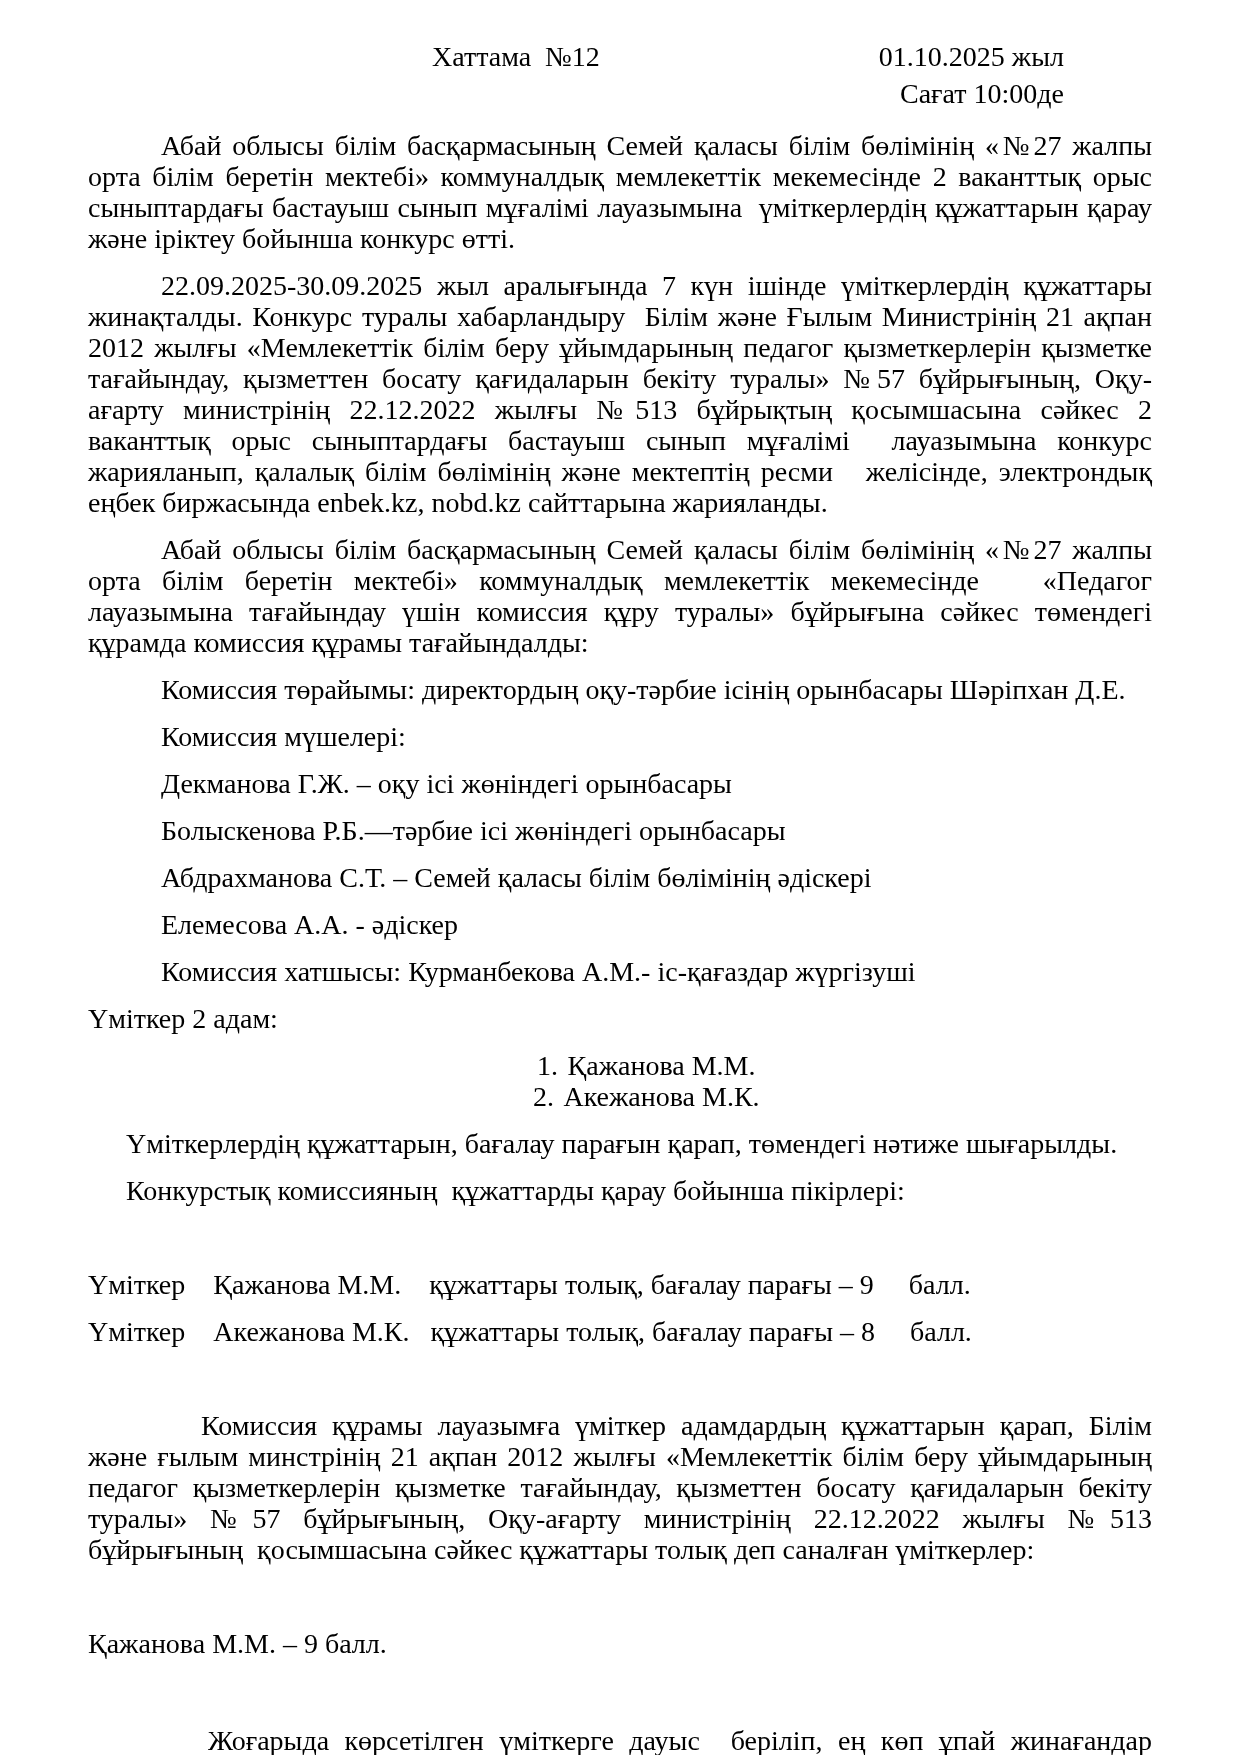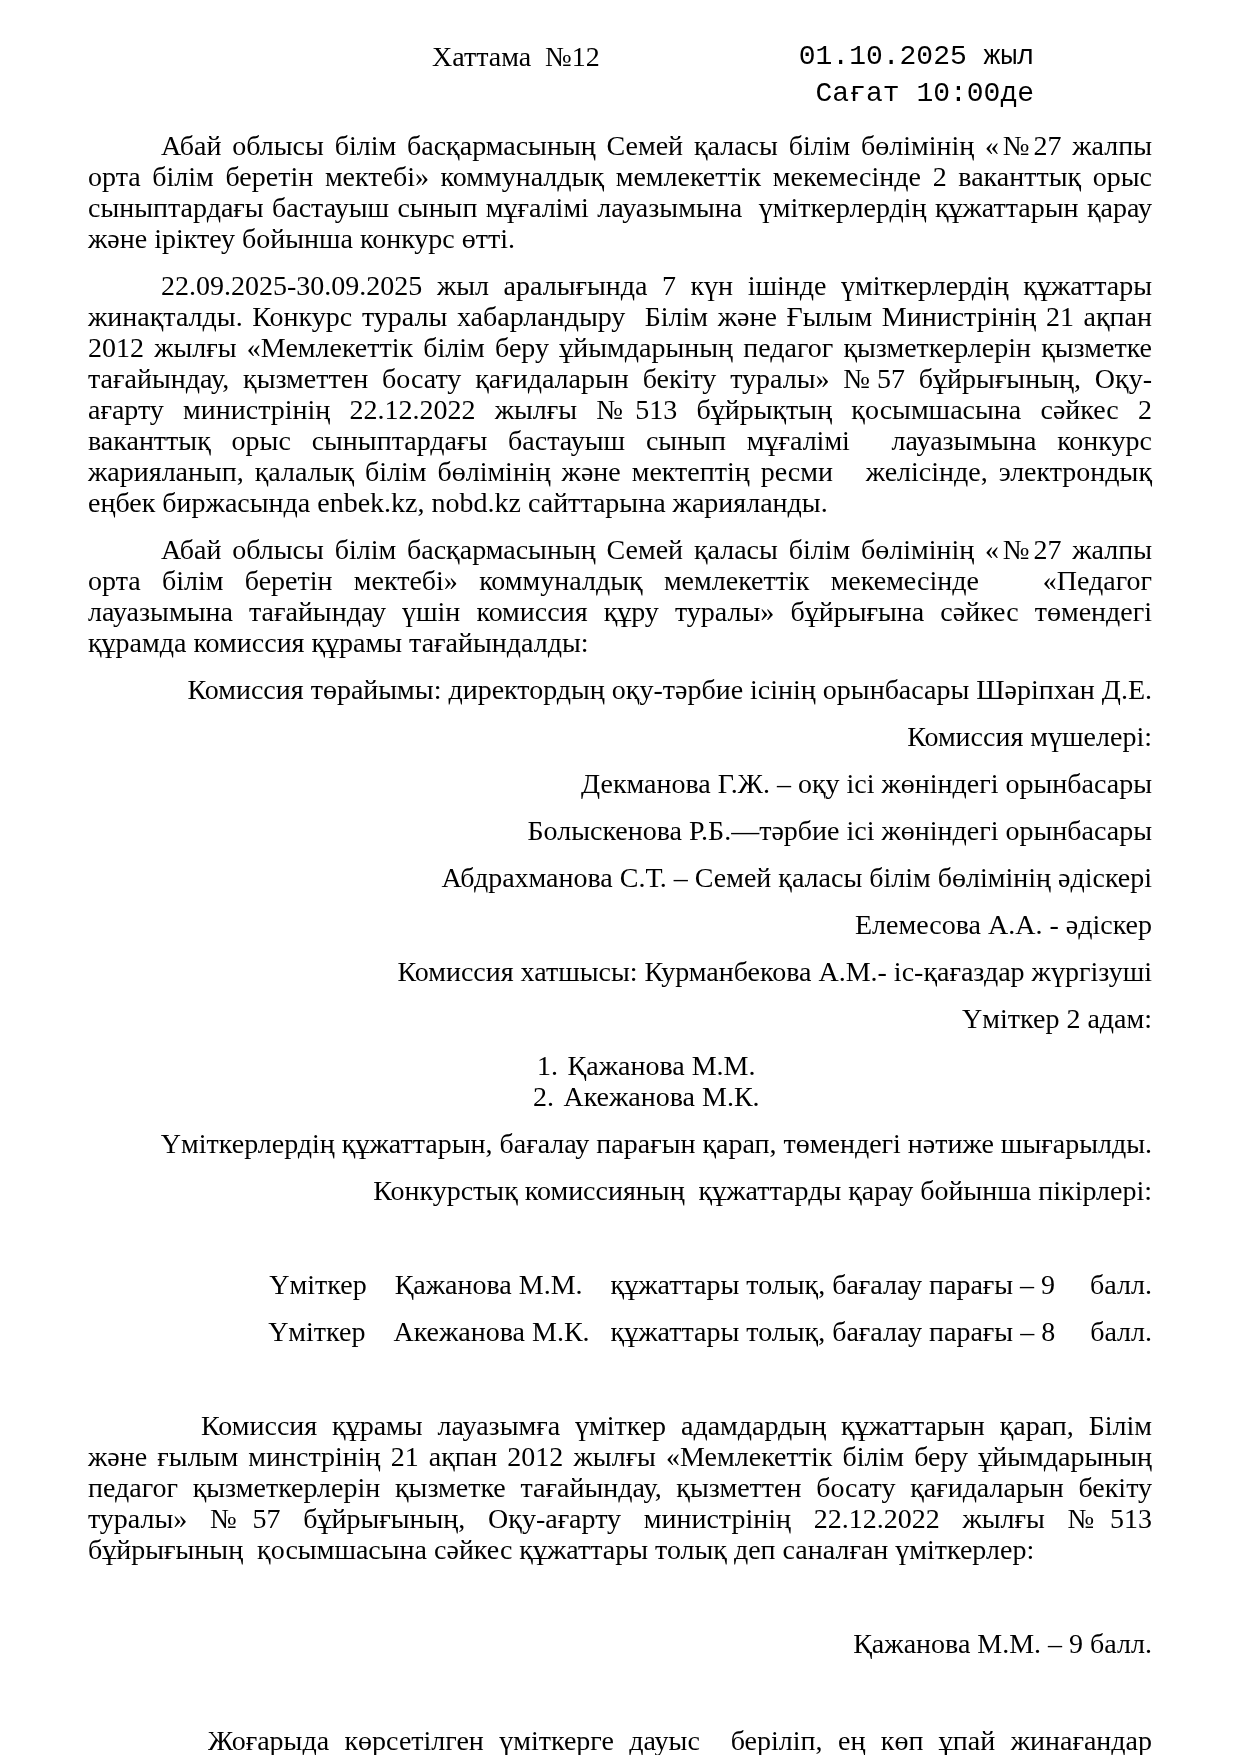--- a/index.html
+++ b/index.html
@@ -11,29 +11,29 @@
   }
   .page {
     position: relative;
     width: 1241px; height: 1755px;
     box-sizing: border-box;
     padding: 38px 73px 0 72px;
     overflow: hidden;
   }
   .header { position: relative; height: 74px; margin-bottom: 18px; }
   .doc-title { position: absolute; left: 360px; top: 0; line-height: 37px; white-space: pre-wrap; }
-  .date-block { position: absolute; right: 134px; top: 0; text-align: right; line-height: 37px; font-family: Liberation Mono, monospace; }
+  .date-block { position: absolute; right: 104px; top: 0; text-align: right; line-height: 37px; }
   .date-block div { line-height: 37px; }
   p.line {
     margin: 16px;
     line-height: 31px;
     text-align: justify;
     white-space: pre-wrap;
   }
-  p.left { text-align: right; }
+  p.left { text-align: left; }
   .ind { text-indent: 73px; }
   .ind-sm { text-indent: 38px; }
   .ind-md { text-indent: 113px; }
   .ind-lg { text-indent: 120px; }
   .blank { height: 31px; }
   .blank-lg { height: 34px; }
   .cand-item { margin: 0; line-height: 31px; text-align: center; white-space: pre-wrap; padding-left: 43px; }
   .cand-num { display: inline-block; width: 40px; }
 </style>
 </head>

